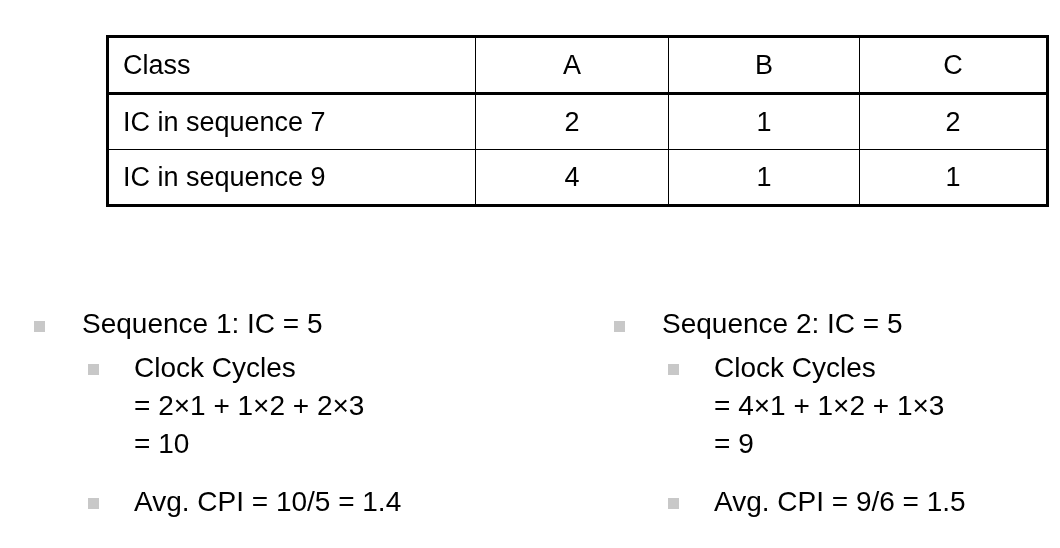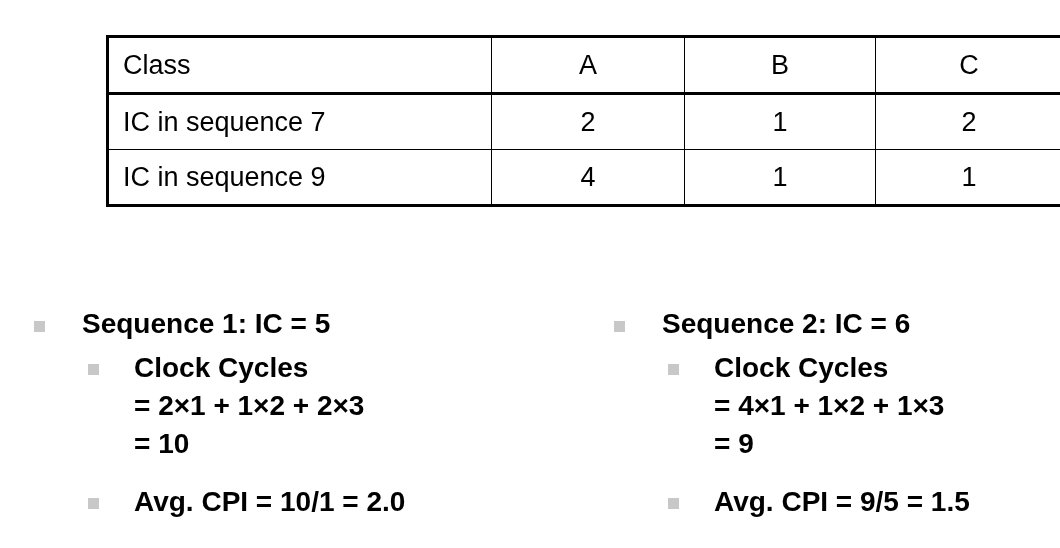--- a/index.html
+++ b/index.html
@@ -28,21 +28,21 @@
     border: 3px solid #000;
   }
   .cpi-table td {
     border-left: 1.5px solid #000;
     border-right: 1.5px solid #000;
     border-top: 1.5px solid #000;
     border-bottom: 1.5px solid #000;
     height: 54px;
     font-size: 27px;
     line-height: 1;
-    padding: 0 16px 0 14px;
+    padding: 0 0 0 14px;
     vertical-align: middle;
     font-family: "Liberation Sans", sans-serif;
   }
   .cpi-table tr.header-row td {
     border-bottom: 3px solid #000;
   }
   .cpi-table td.col-label {
     text-align: left;
     width: 352px;
   }
@@ -88,21 +88,20 @@
   .bullet-row.lvl2 > .bullet-marker {
     left: 74px;
     top: 15px;
   }
   .bullet-text {
     font-size: 28px;
     line-height: 38px;
     white-space: pre-line;
     display: block;
     font-family: "Liberation Sans", sans-serif;
-    font-weight: bold;
   }
   .spacer-gap { height: 16px; }
 </style>
 </head>
 <body>
 
 <table class="cpi-table">
   <tbody>
     <tr class="header-row">
       <td class="col-label">Class</td>
@@ -136,39 +135,39 @@
     <span class="bullet-marker"></span>
     <span class="bullet-text">Clock Cycles
 = 2×1 + 1×2 + 2×3
 = 10</span>
   </div>
 
   <div class="spacer-gap"></div>
 
   <div class="bullet-row lvl2">
     <span class="bullet-marker"></span>
-    <span class="bullet-text">Avg. CPI = 10/1 = 2.0</span>
+    <span class="bullet-text">Avg. CPI = 10/5 = 1.4</span>
   </div>
 
 </div>
 
 <div class="bullet-col right">
 
   <div class="bullet-row lvl1">
     <span class="bullet-marker"></span>
-    <span class="bullet-text">Sequence 2: IC = 6</span>
+    <span class="bullet-text">Sequence 2: IC = 5</span>
   </div>
 
   <div class="bullet-row lvl2">
     <span class="bullet-marker"></span>
     <span class="bullet-text">Clock Cycles
 = 4×1 + 1×2 + 1×3
 = 9</span>
   </div>
 
   <div class="spacer-gap"></div>
 
   <div class="bullet-row lvl2">
     <span class="bullet-marker"></span>
-    <span class="bullet-text">Avg. CPI = 9/5 = 1.5</span>
+    <span class="bullet-text">Avg. CPI = 9/6 = 1.5</span>
   </div>
 
 </div>
 
 </body></html>

